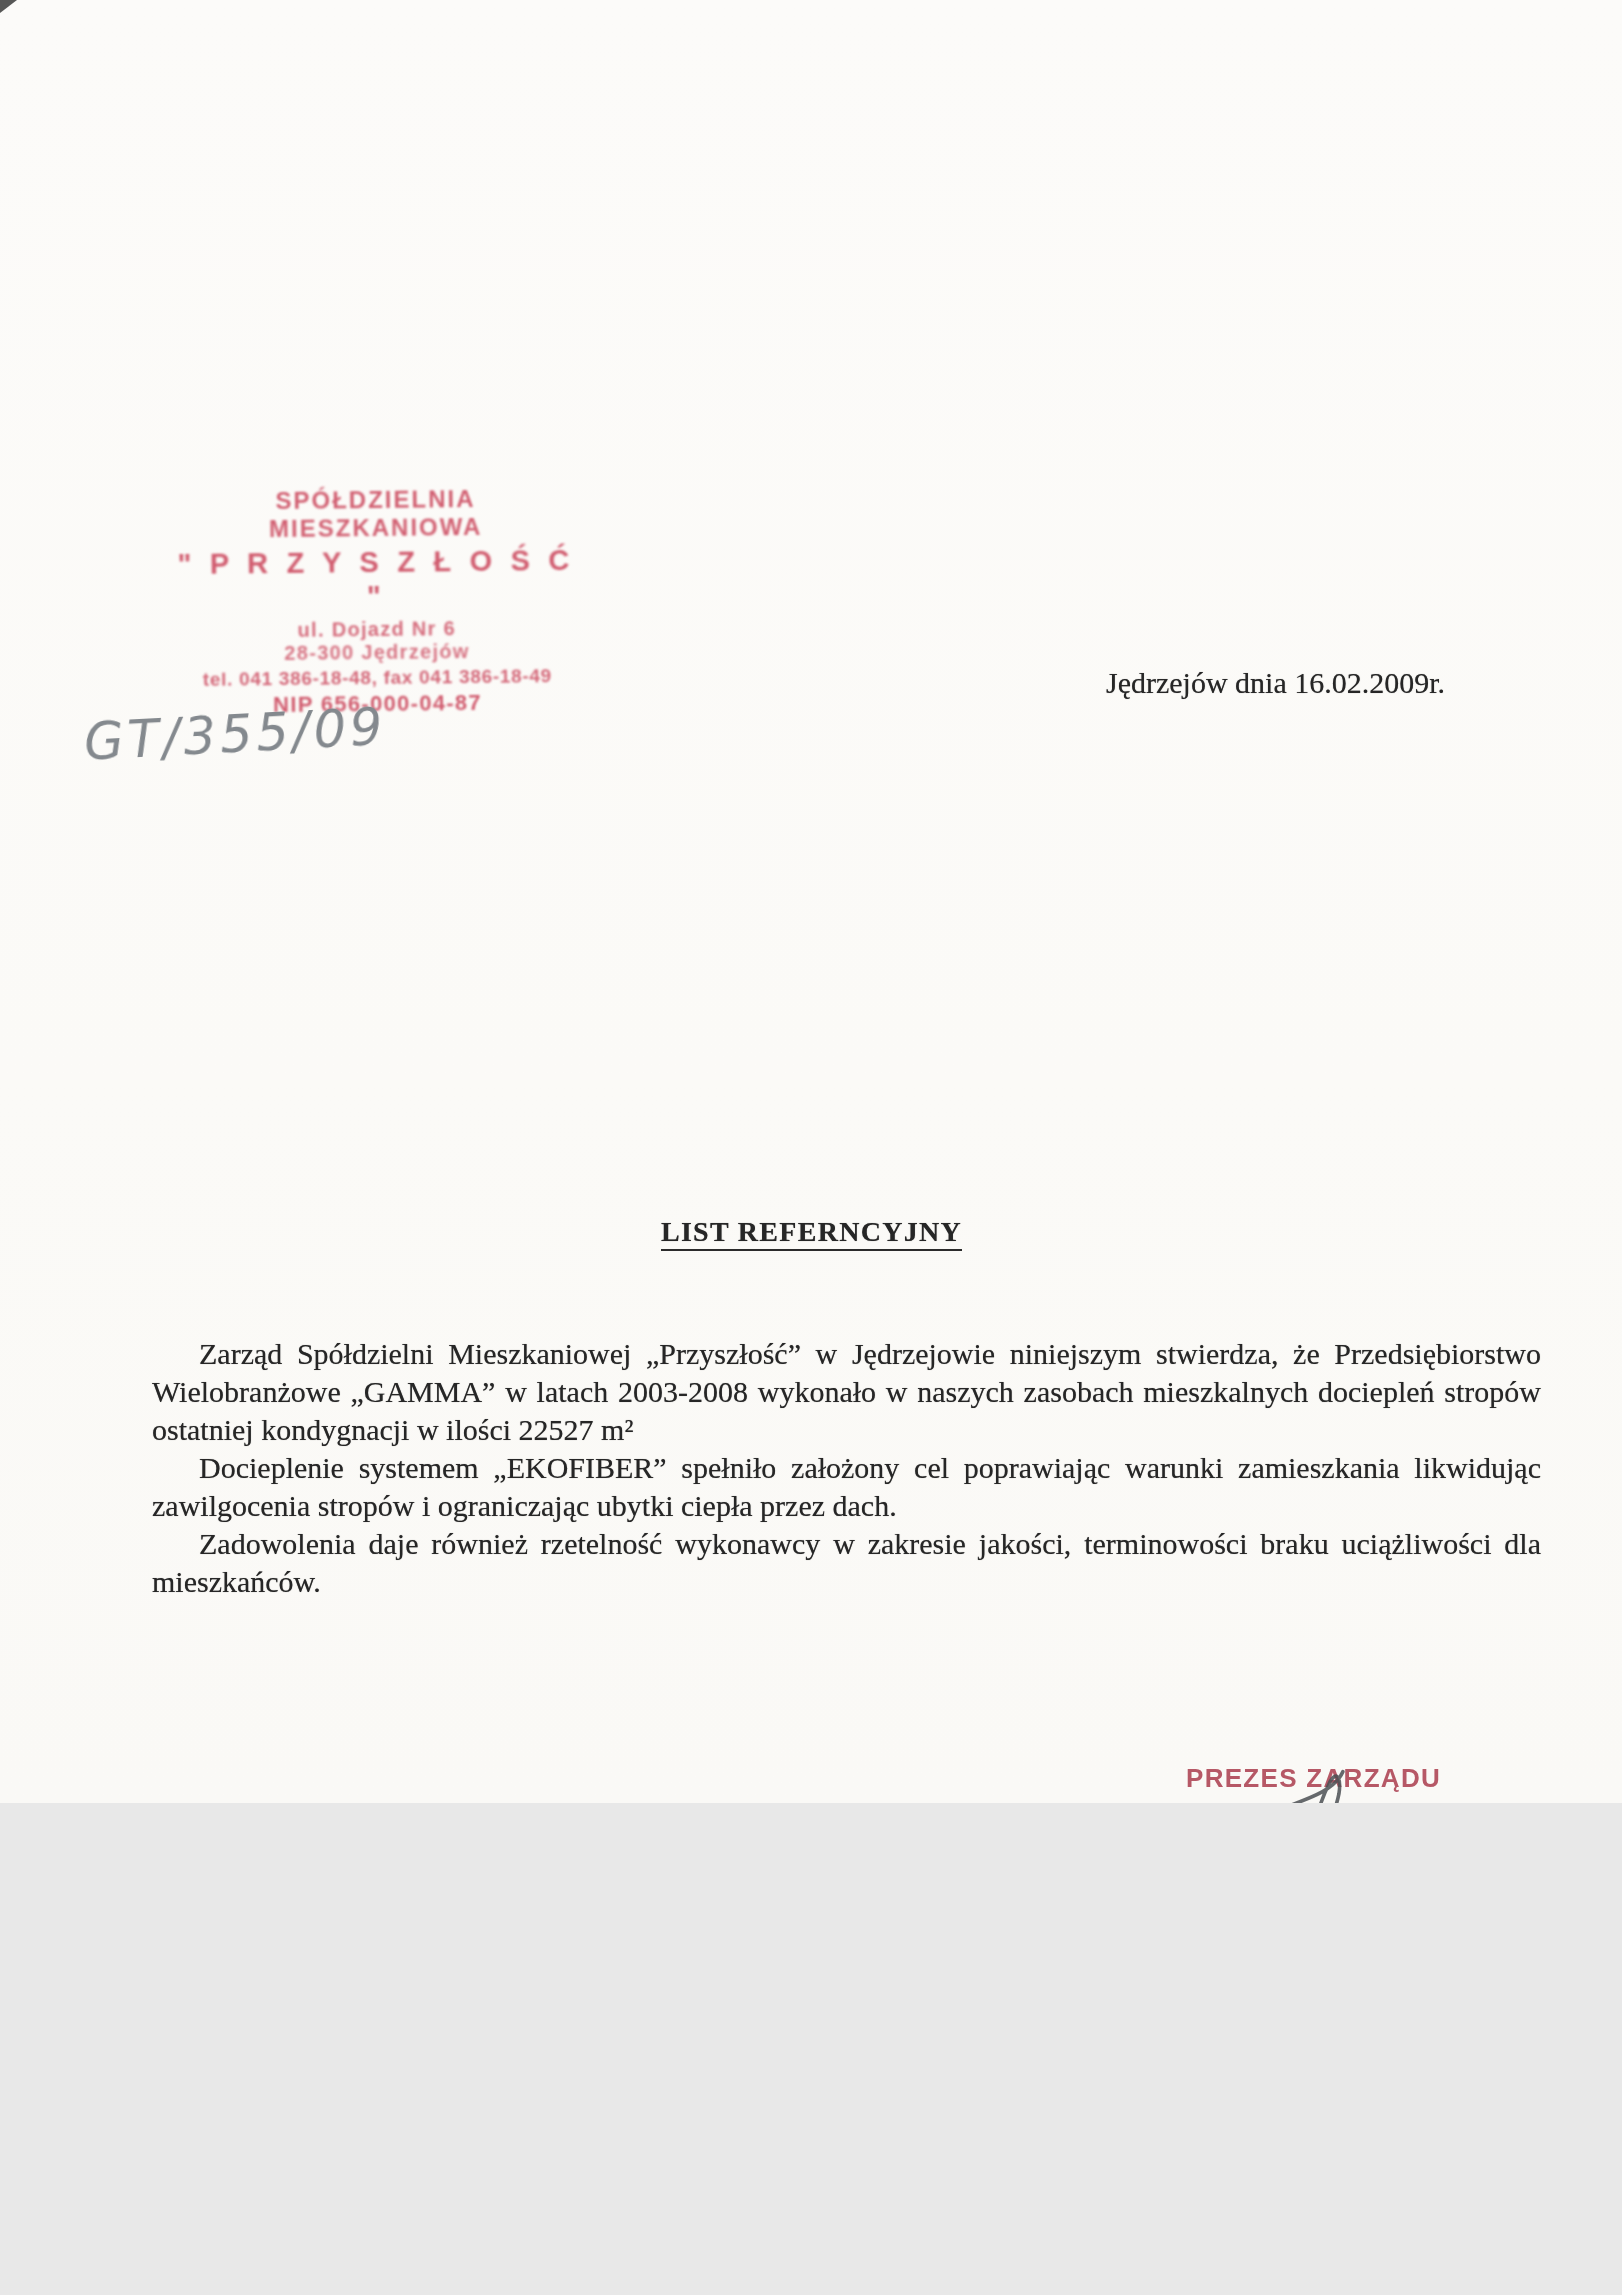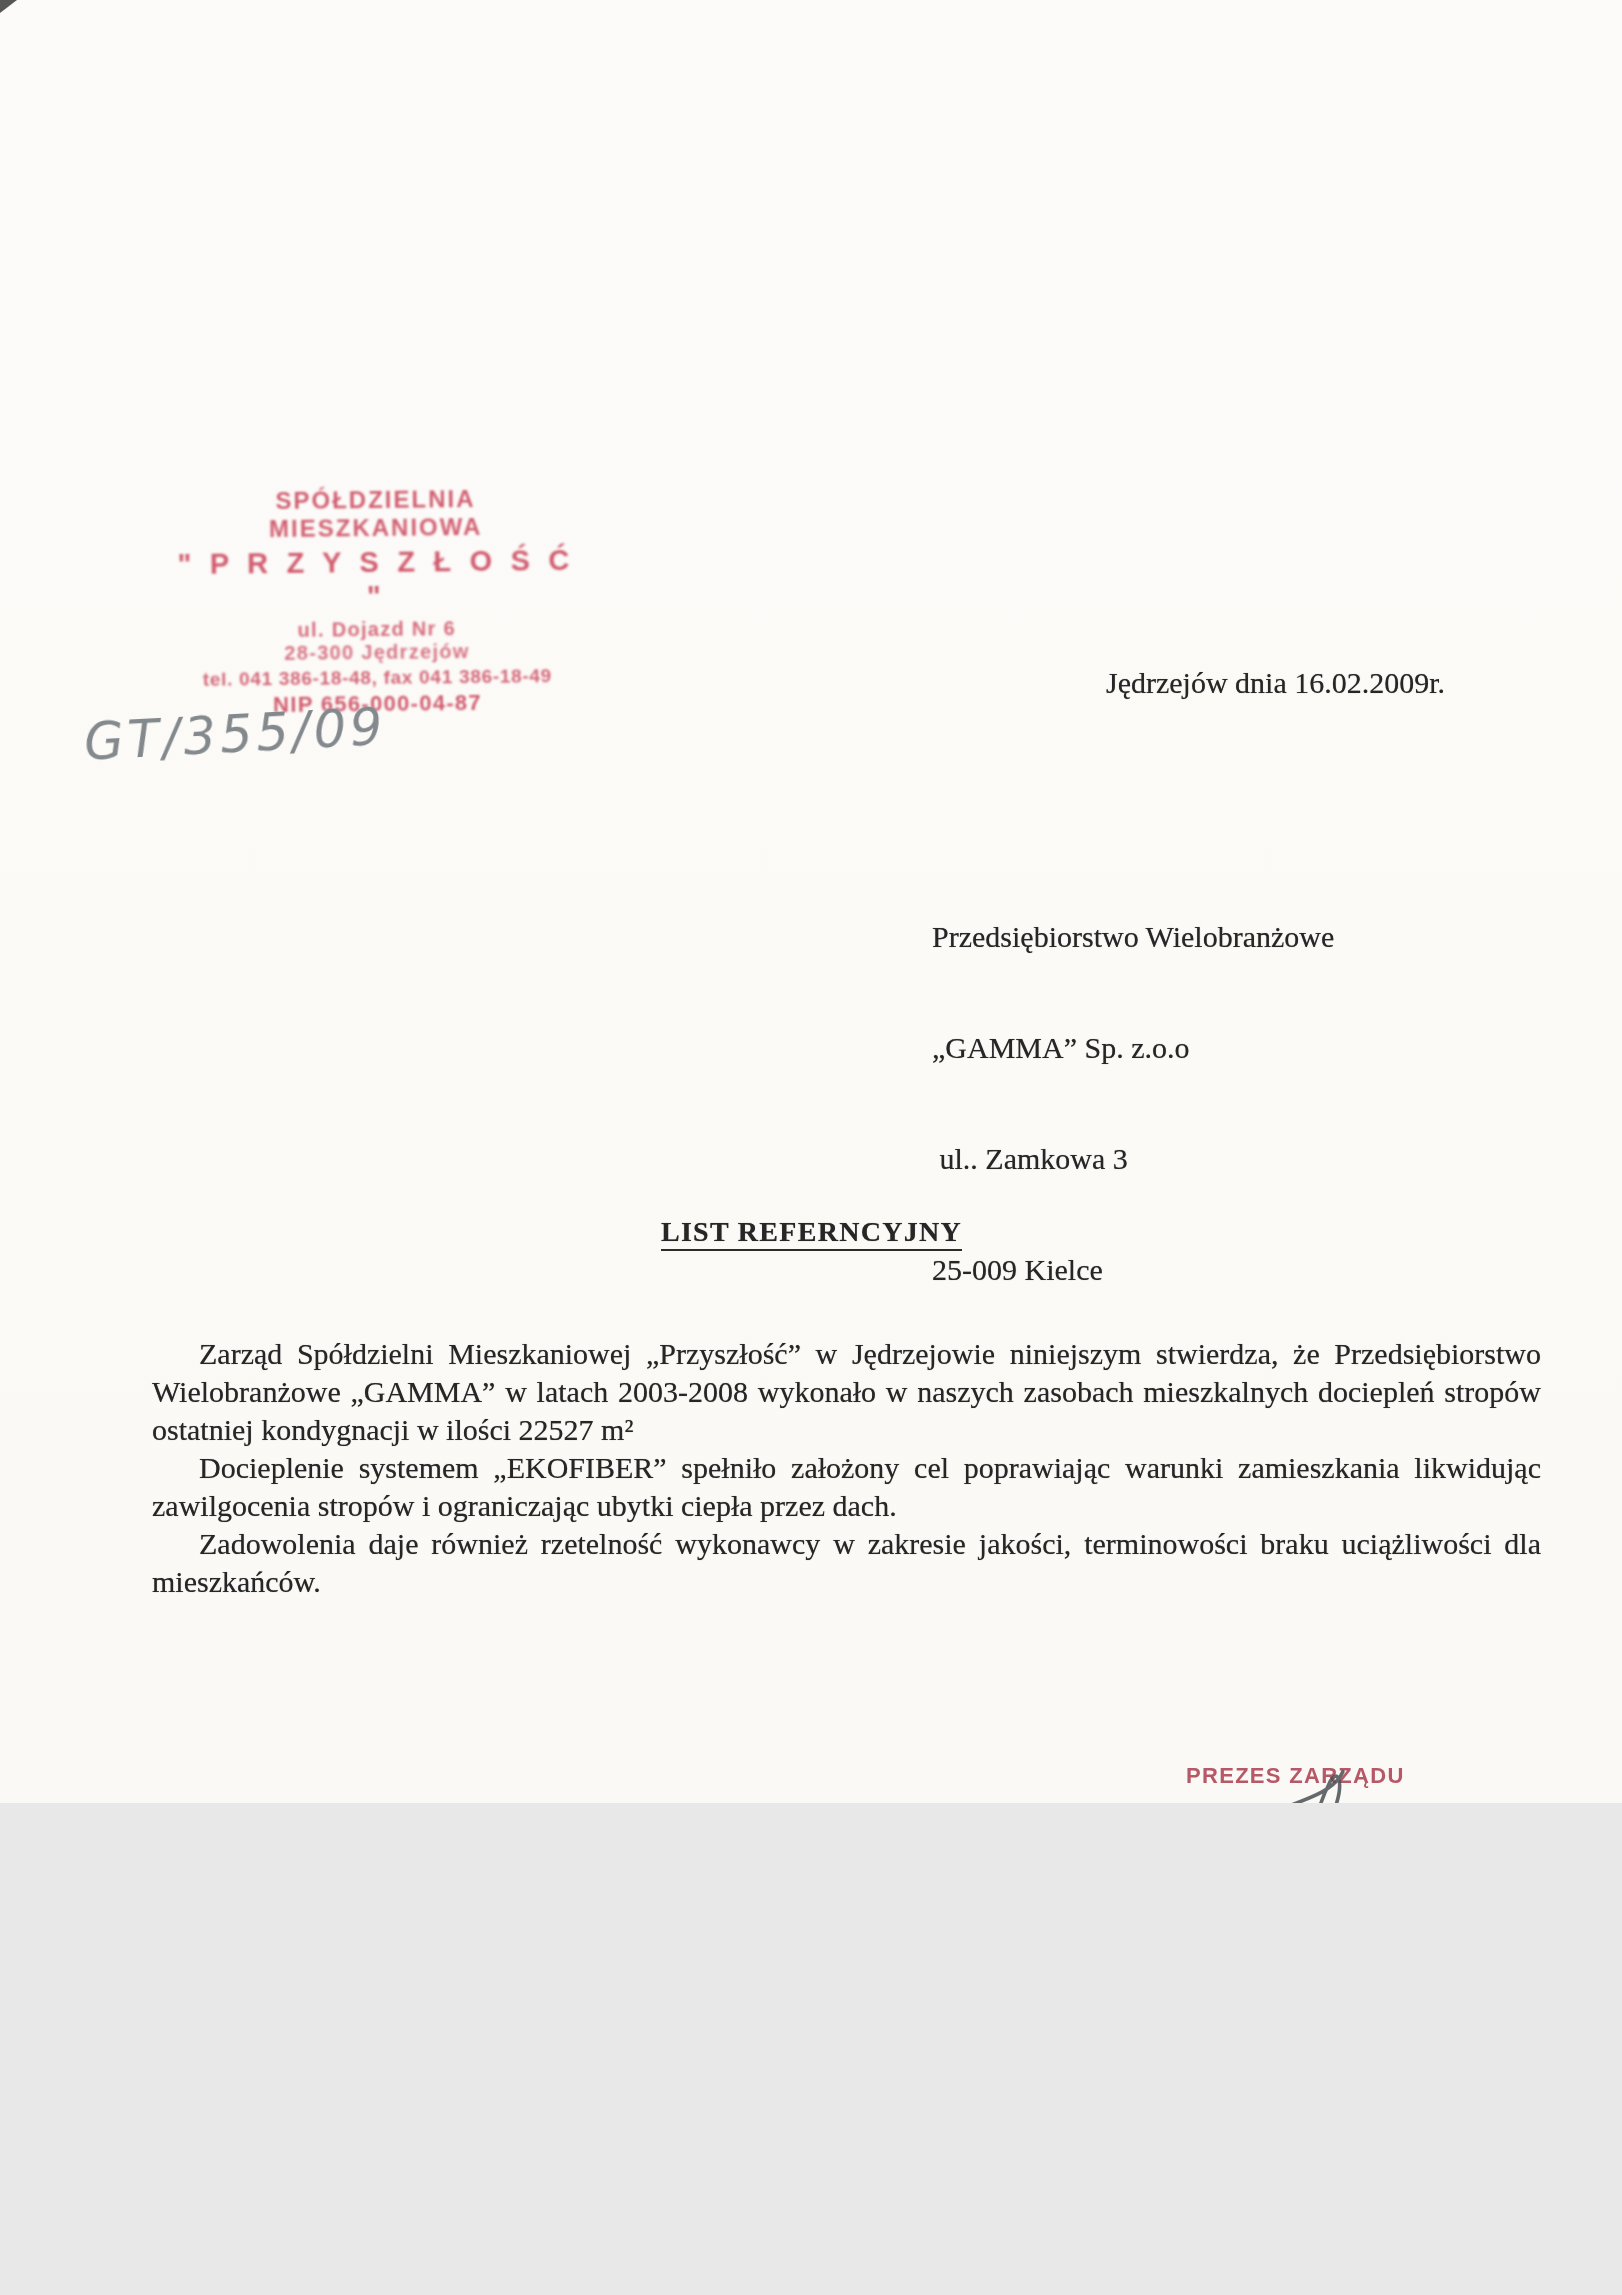--- a/index.html
+++ b/index.html
@@ -110,21 +110,21 @@
     margin: 0;
     text-indent: 47px;
   }
 
   
   .sig-role {
     position: absolute;
     left: 1186px;
     top: 1763px;
     font-family: "Liberation Sans", sans-serif;
-    font-size: 22px;
+    font-size: 26px;
     font-weight: 700;
     letter-spacing: 1.3px;
     color: #b65866;
     filter: blur(0.5px);
   }
   .sig-squiggle {
     position: absolute;
     left: 1148px;
     top: 1748px;
     width: 340px;
@@ -155,26 +155,20 @@
     <div class="s3">ul. Dojazd Nr 6</div>
     <div class="s4">28-300 Jędrzejów</div>
     <div class="s5">tel. 041 386-18-48, fax 041 386-18-49</div>
     <div class="s6">NIP 656-000-04-87</div>
   </div>
 
   <div class="ref-number">GT/355/09</div>
 
   <div class="dateline typed">Jędrzejów dnia 16.02.2009r.</div>
 
-  <div class="recipient typed">
-    <div>Przedsiębiorstwo Wielobranżowe</div>
-    <div>„GAMMA” Sp. z.o.o</div>
-    <div> ul.. Zamkowa 3</div>
-    <div>25-009 Kielce</div>
-  </div>
 
   <div class="doc-title typed">
     <span>LIST REFERNCYJNY</span>
   </div>
 
   <div class="body-text typed">
     <p>Zarząd Spółdzielni Mieszkaniowej „Przyszłość” w Jędrzejowie niniejszym stwierdza, że Przedsiębiorstwo Wielobranżowe „GAMMA” w latach 2003-2008 wykonało w naszych zasobach mieszkalnych dociepleń stropów ostatniej kondygnacji w ilości 22527 m²</p>
     <p>Docieplenie systemem  „EKOFIBER” spełniło założony cel poprawiając warunki zamieszkania likwidując zawilgocenia stropów i ograniczając ubytki ciepła przez dach.</p>
     <p>Zadowolenia daje również rzetelność wykonawcy w zakresie jakości, terminowości braku uciążliwości dla mieszkańców.</p>
   </div>

